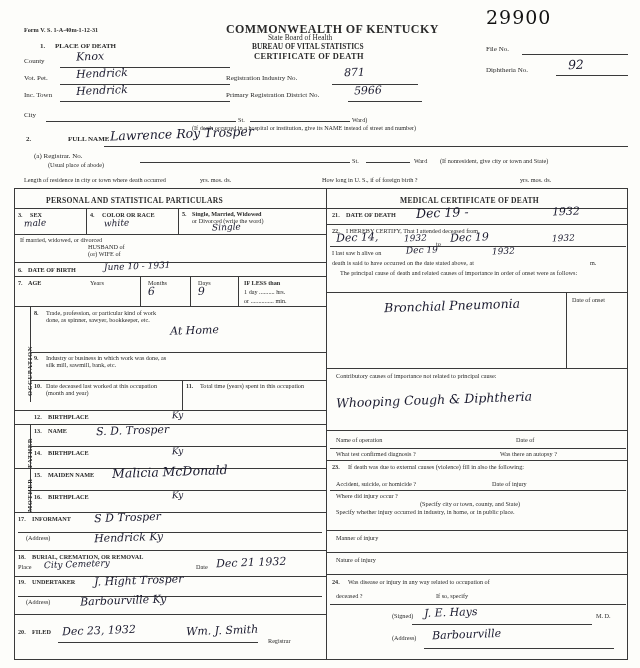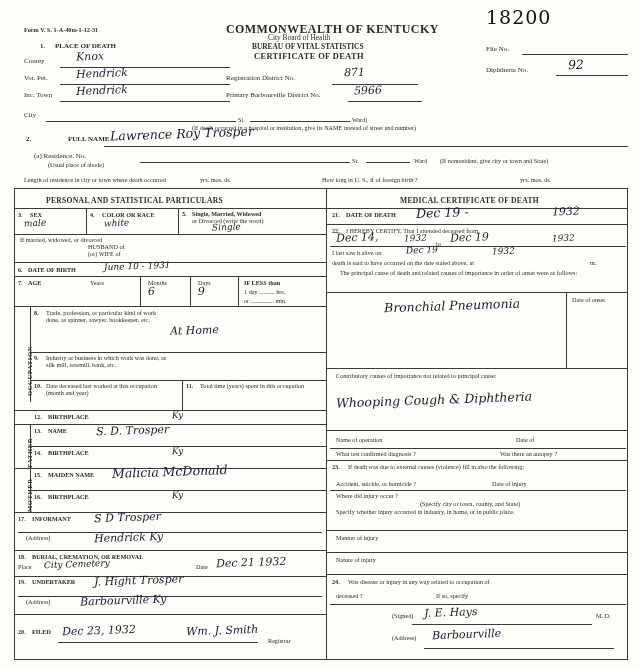--- a/index.html
+++ b/index.html
@@ -62,71 +62,71 @@
     font-weight: bold;
     letter-spacing: .6px;
     white-space: nowrap;
   }
 </style>
 </head>
 <body>
 
 <div class="doc">
 
-  <div class="abs" id="archive-number" style="left:486px; top:6px;">18200</div>
+  <div class="abs" id="archive-number" style="left:486px; top:6px;">29900</div>
 
   <div class="abs tiny b" style="left:24px; top:26px;">Form V. S. 1-A-40m-1-12-31</div>
 
   <div class="abs b" style="left:226px; top:22px; font-size:12px; letter-spacing:.4px;">COMMONWEALTH OF KENTUCKY</div>
-  <div class="abs" style="left:268px; top:33px; font-size:7.4px;">City Board of Health</div>
+  <div class="abs" style="left:268px; top:33px; font-size:7.4px;">State Board of Health</div>
   <div class="abs b" style="left:252px; top:42px; font-size:7.4px;">BUREAU OF VITAL STATISTICS</div>
   <div class="abs b" style="left:254px; top:52px; font-size:8.4px; letter-spacing:.4px;">CERTIFICATE OF DEATH</div>
 
   <div class="abs sm" style="left:486px; top:45px;">File No.</div>
   <div class="line hline" style="left:522px; top:54px; width:106px;"></div>
   <div class="abs sm" style="left:486px; top:66px;">Diphtheria No.</div>
   <div class="line hline" style="left:556px; top:75px; width:72px;"></div>
   <div class="abs hand lg2" style="left:568px; top:57px;">92</div>
 
   <div class="abs sm b" style="left:40px; top:42px;">1.</div>
   <div class="abs sm b" style="left:55px; top:42px;">PLACE OF DEATH</div>
 
   <div class="abs sm" style="left:24px; top:57px;font-family:Liberation Serif, serif;">County</div>
   <div class="line hline" style="left:60px; top:67px; width:170px;"></div>
   <div class="abs hand" style="left:76px; top:50px;">Knox</div>
 
   <div class="abs sm" style="left:24px; top:74px;">Vot. Pet.</div>
   <div class="line hline" style="left:60px; top:84px; width:170px;"></div>
   <div class="abs hand" style="left:76px; top:67px;">Hendrick</div>
 
-  <div class="abs sm" style="left:226px; top:74px;">Registration District No.</div>
+  <div class="abs sm" style="left:226px; top:74px;">Registration Industry No.</div>
   <div class="line hline" style="left:332px; top:84px; width:86px;"></div>
   <div class="abs hand" style="left:344px; top:66px;">871</div>
 
   <div class="abs sm" style="left:24px; top:91px;">Inc. Town</div>
   <div class="line hline" style="left:60px; top:101px; width:170px;"></div>
   <div class="abs hand" style="left:76px; top:84px;">Hendrick</div>
 
-  <div class="abs sm" style="left:226px; top:91px;">Primary Barbourville District No.</div>
+  <div class="abs sm" style="left:226px; top:91px;">Primary Registration District No.</div>
   <div class="line hline" style="left:348px; top:101px; width:74px;"></div>
   <div class="abs hand" style="left:354px; top:84px;">5966</div>
 
   <div class="abs sm" style="left:24px; top:111px;">City</div>
   <div class="line hline" style="left:46px; top:121px; width:190px;"></div>
   <div class="abs tiny" style="left:238px; top:116px;">St.</div>
   <div class="line hline" style="left:250px; top:121px; width:100px;"></div>
   <div class="abs tiny" style="left:352px; top:116px;">Ward)</div>
   <div class="abs tiny" style="left:192px; top:124px;">(If death occurred in a hospital or institution, give its NAME instead of street and number)</div>
 
   <div class="abs sm b" style="left:26px; top:135px;">2.</div>
   <div class="abs sm b" style="left:40px; top:135px;padding-left:28px;">FULL NAME</div>
   <div class="line hline" style="left:104px; top:146px; width:524px;"></div>
   <div class="abs hand lg2" style="left:110px; top:126px;">Lawrence Roy Trosper</div>
 
-  <div class="abs sm" style="left:34px; top:152px;">(a)   Residence.   No.</div>
+  <div class="abs sm" style="left:34px; top:152px;">(a)   Registrar.   No.</div>
   <div class="line hline" style="left:140px; top:162px; width:210px;"></div>
   <div class="abs tiny" style="left:352px; top:157px;">St.</div>
   <div class="line hline" style="left:366px; top:162px; width:44px;"></div>
   <div class="abs tiny" style="left:414px; top:157px;">Ward</div>
   <div class="abs tiny" style="left:48px; top:161px;">(Usual place of abode)</div>
   <div class="abs tiny" style="left:440px; top:157px;">(If nonresident, give city or town and State)</div>
 
   <div class="abs tiny" style="left:24px; top:176px;">Length of residence in city or town where death occurred</div>
   <div class="abs tiny" style="left:200px; top:176px;">yrs.      mos.      ds.</div>
   <div class="abs tiny" style="left:322px; top:176px;">How long in U. S., if of foreign birth ?</div>

